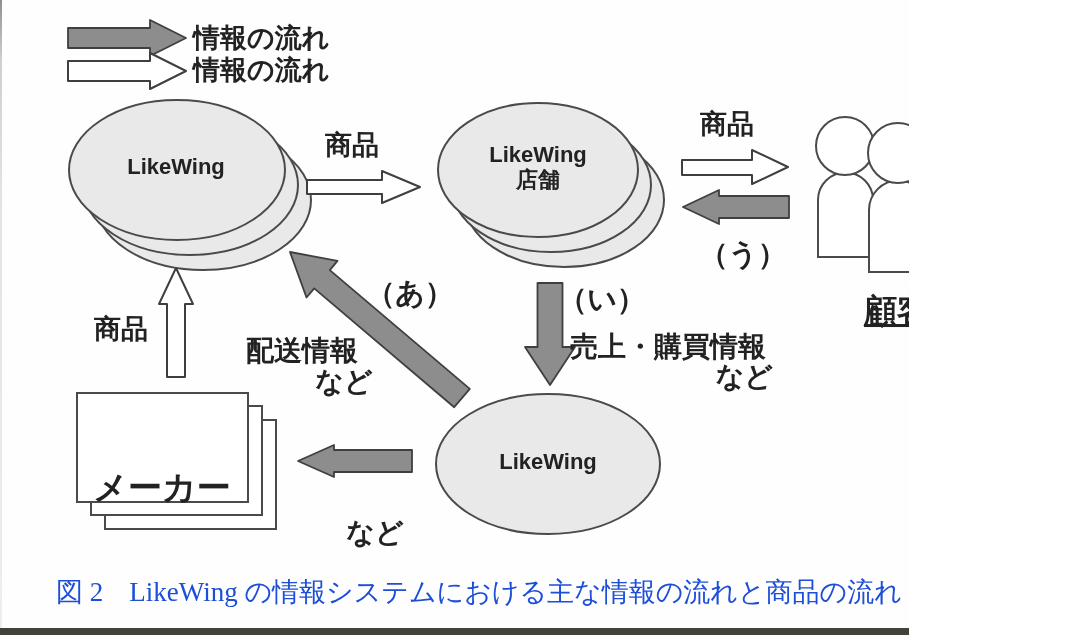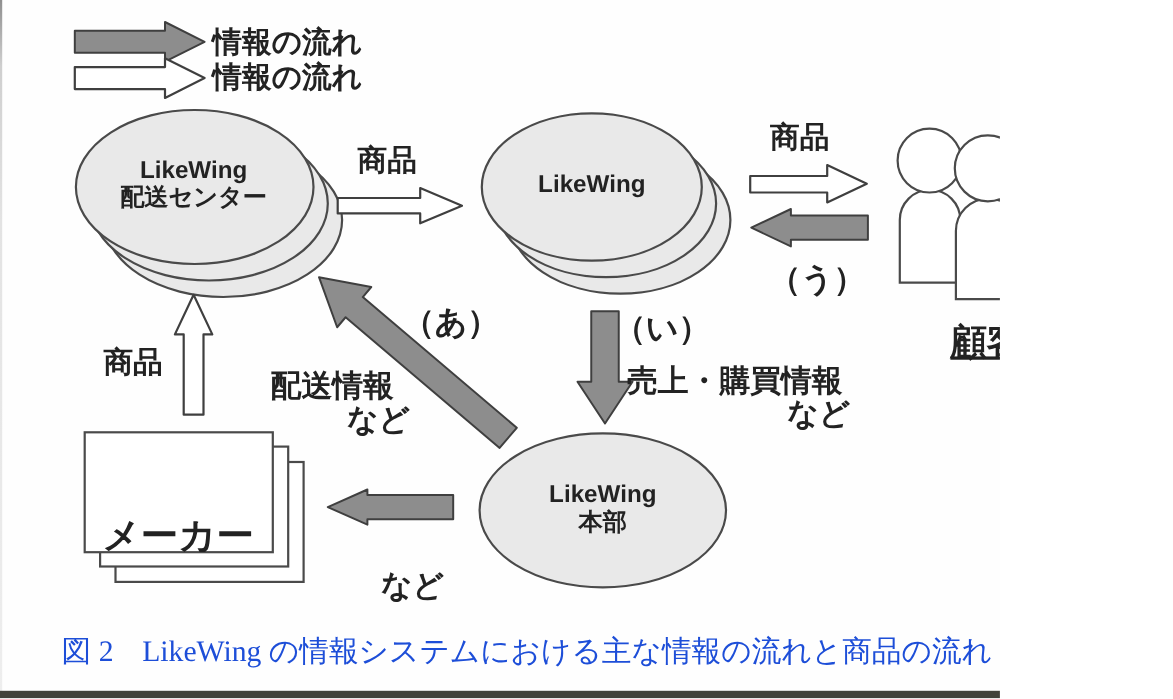--- a/index.html
+++ b/index.html
@@ -108,28 +108,27 @@
     <g>
       <polygon class="arr-info" points="412,450 334,450 334,445 298,461 334,477 334,472 412,472"></polygon>
     </g>
   </svg>
 
   <div class="t vy legend-label" style="left:193px;top:39px;">情報の流れ</div>
   <div class="t vy legend-label" style="left:193px;top:71px;">情報の流れ</div>
 
   <div class="t c node-label" style="left:176px;top:167px;">
     <span class="ln">LikeWing</span>
-    <span class="ln">配送センター</span>
   </div>
   <div class="t c node-label" style="left:538px;top:167px;">
     <span class="ln">LikeWing</span>
+    <span class="ln">店舗</span>
   </div>
   <div class="t c node-label" style="left:548px;top:462px;">
     <span class="ln">LikeWing</span>
-    <span class="ln">本部</span>
   </div>
   <div class="t c maker-label" style="left:162px;top:448px;margin-top:40px;">メーカー</div>
   <div class="t c customer-label" style="left:897px;top:311px;text-decoration:underline;">顧客</div>
 
   <div class="t c edge-label" style="left:352px;top:146px;">商品</div>
   <div class="t c edge-label" style="left:727px;top:125px;">商品</div>
   <div class="t c kana-label" style="left:743px;top:255px;">（う）</div>
   <div class="t c kana-label" style="left:602px;top:300px;">（い）</div>
   <div class="t vy desc-label" style="left:570px;top:347px;">売上・購買情報</div>
   <div class="t re desc-label" style="left:773px;top:377px;">など</div>

